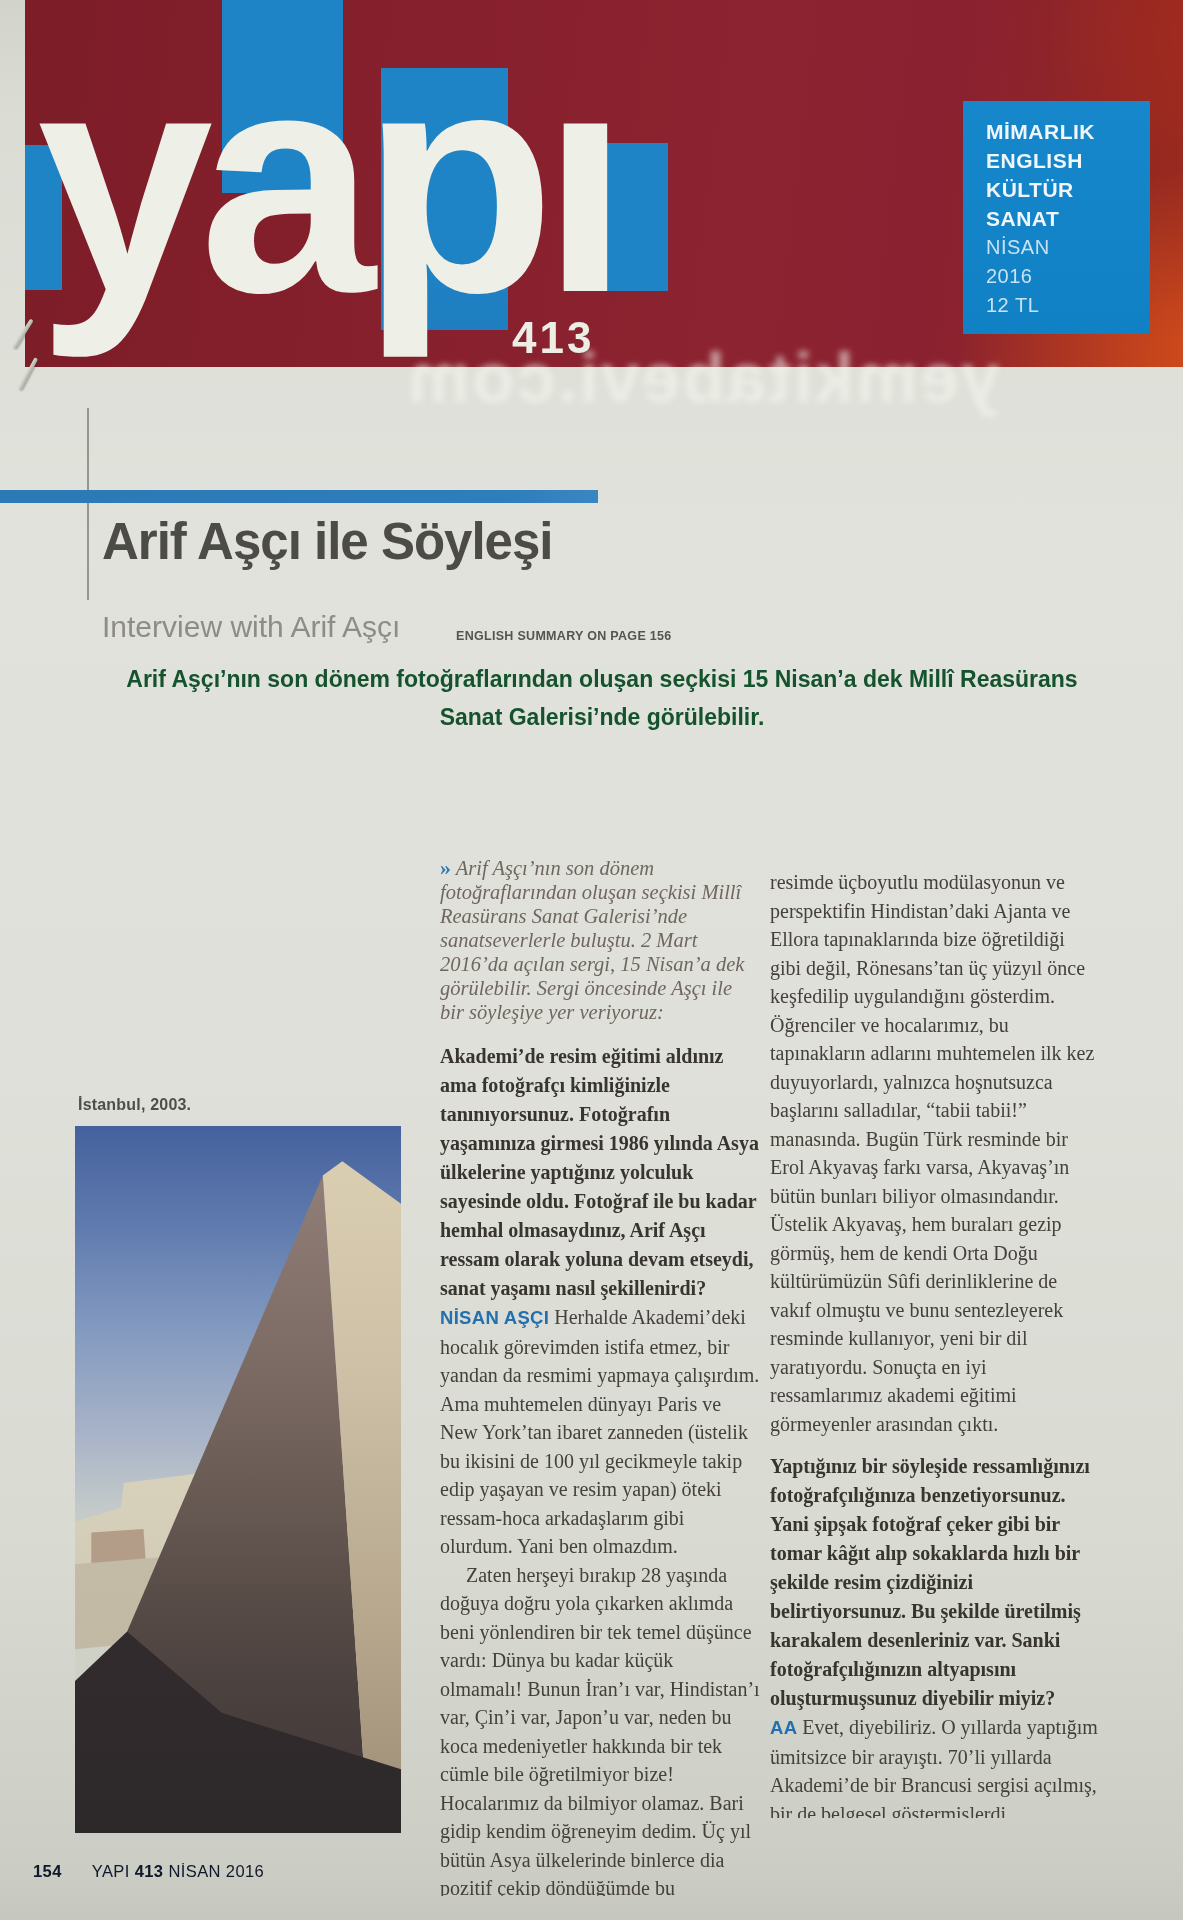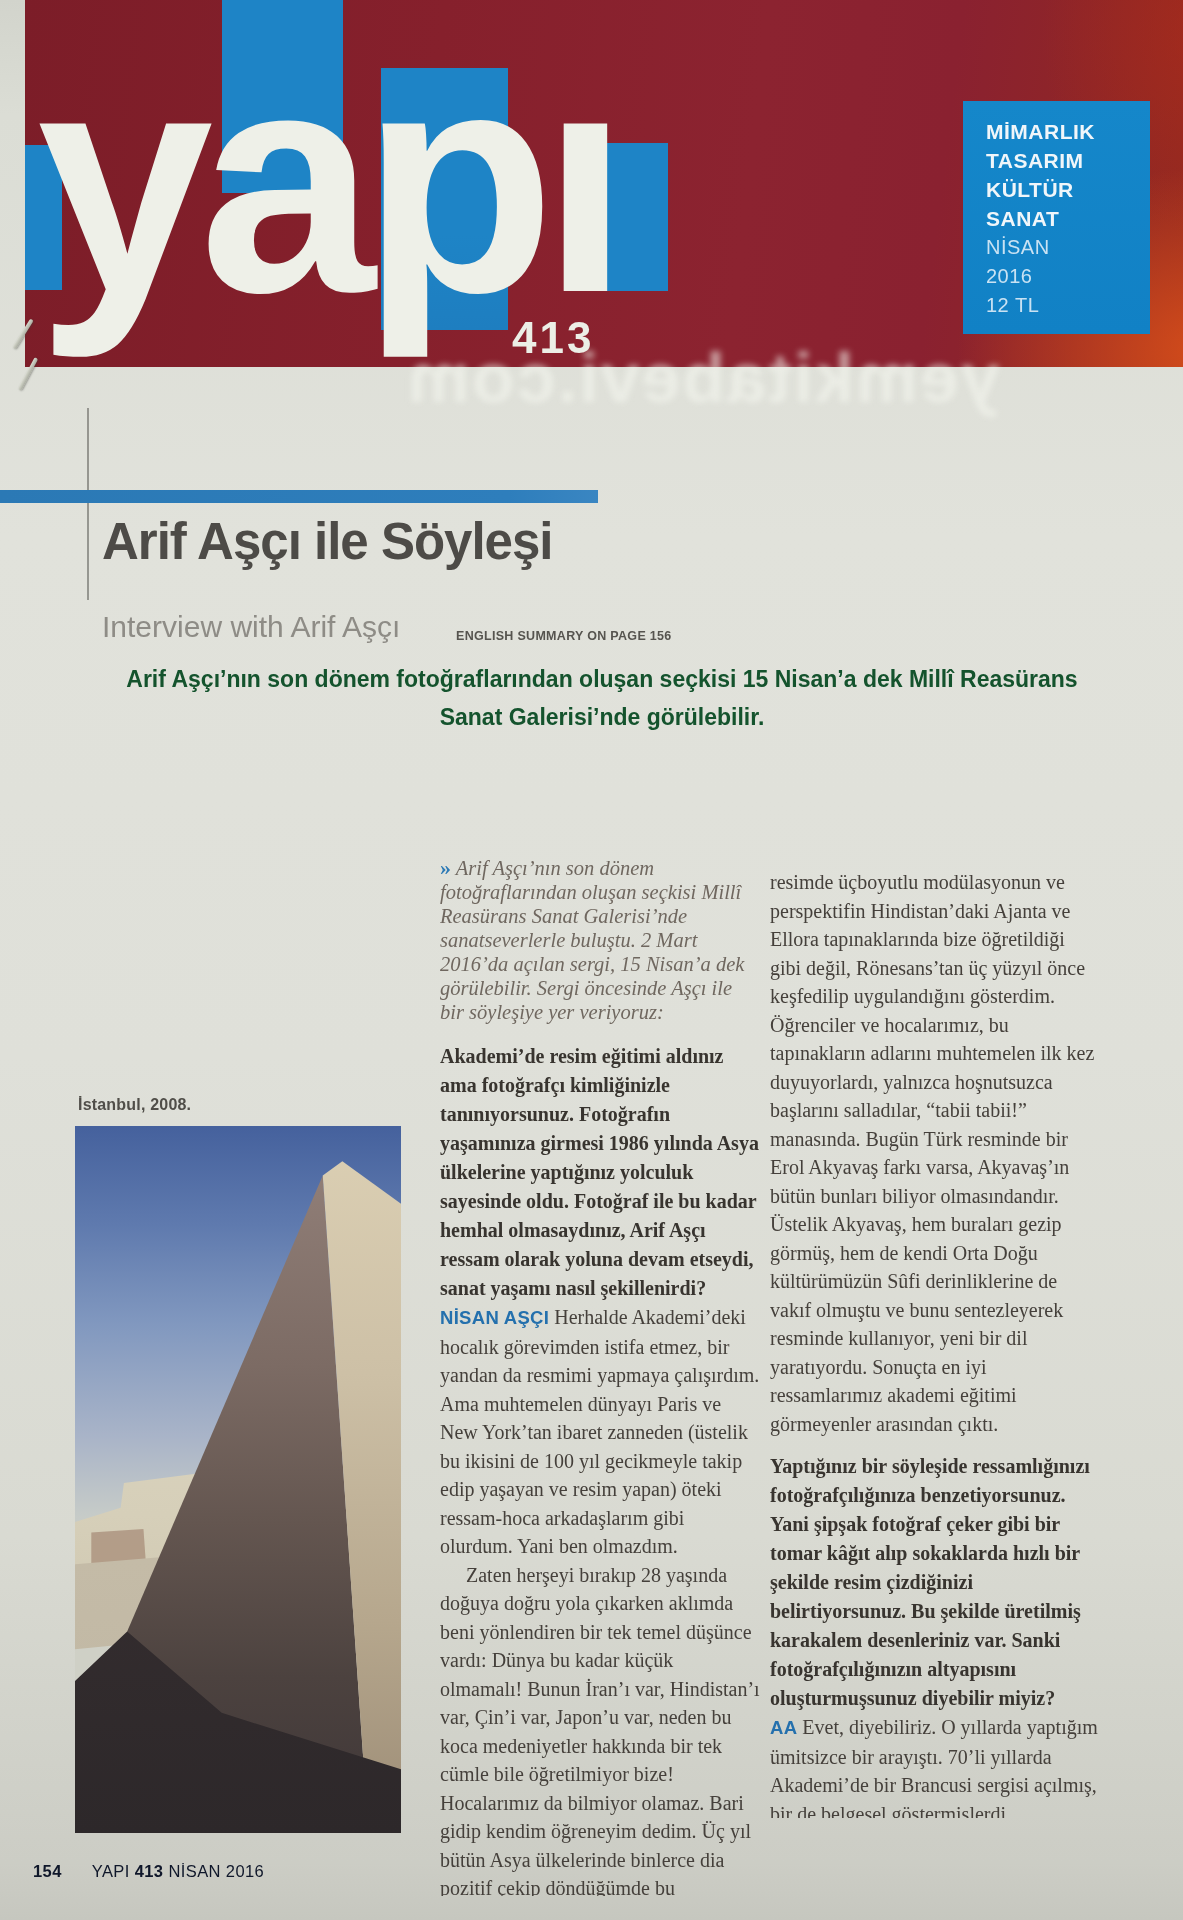--- a/index.html
+++ b/index.html
@@ -77,42 +77,42 @@
 
 <div id="masthead" class="abs">
   <div id="bar-left" class="bluebar"></div>
   <div id="bar-a" class="bluebar"></div>
   <div id="bar-b" class="bluebar"></div>
   <div id="bar-c" class="bluebar"></div>
   <div id="logo-text" class="abs">yapı</div>
   <div id="issue-number" class="abs">413</div>
   <div id="info-box" class="abs">
     <div class="info-line-bold">MİMARLIK</div>
-    <div class="info-line-bold">TASARIM</div>
+    <div class="info-line-bold">ENGLISH</div>
     <div class="info-line-bold">KÜLTÜR</div>
     <div class="info-line-bold">SANAT</div>
     <div class="info-line-light">NİSAN</div>
     <div class="info-line-light">2016</div>
     <div class="info-line-light">12 TL</div>
   </div>
 </div>
 
 <div id="staple-1" class="staple"></div>
 <div id="staple-2" class="staple"></div>
 
 <div id="ghost-watermark" class="abs">yemkitabevi.com</div>
 
 <div id="left-rule" class="abs"></div>
 <div id="blue-rule" class="abs"></div>
 <h1 id="page-title" class="abs" style="margin:0;">Arif Aşçı ile Söyleşi</h1>
 <div id="page-subtitle" class="abs">Interview with Arif Aşçı</div>
 <div id="summary-note" class="abs">ENGLISH SUMMARY ON PAGE 156</div>
 <div id="lead" class="abs">Arif Aşçı’nın son dönem fotoğraflarından oluşan seçkisi 15 Nisan’a dek Millî Reasürans Sanat Galerisi’nde görülebilir.</div>
 
-<div id="photo-caption" class="abs">İstanbul, 2008.</div>
+<div id="photo-caption" class="abs">İstanbul, 2003.</div>
 <div id="photo" class="abs">
   <div class="layer" id="photo-sky"></div>
   <div class="layer" id="photo-farwall"></div>
   <div class="layer" id="photo-brick"></div>
   <div class="layer" id="photo-ground"></div>
   <div class="layer" id="photo-wall-shadowface"></div>
   <div class="layer" id="photo-wall-litface"></div>
   <div class="layer" id="photo-foreground"></div>
 </div>
 

